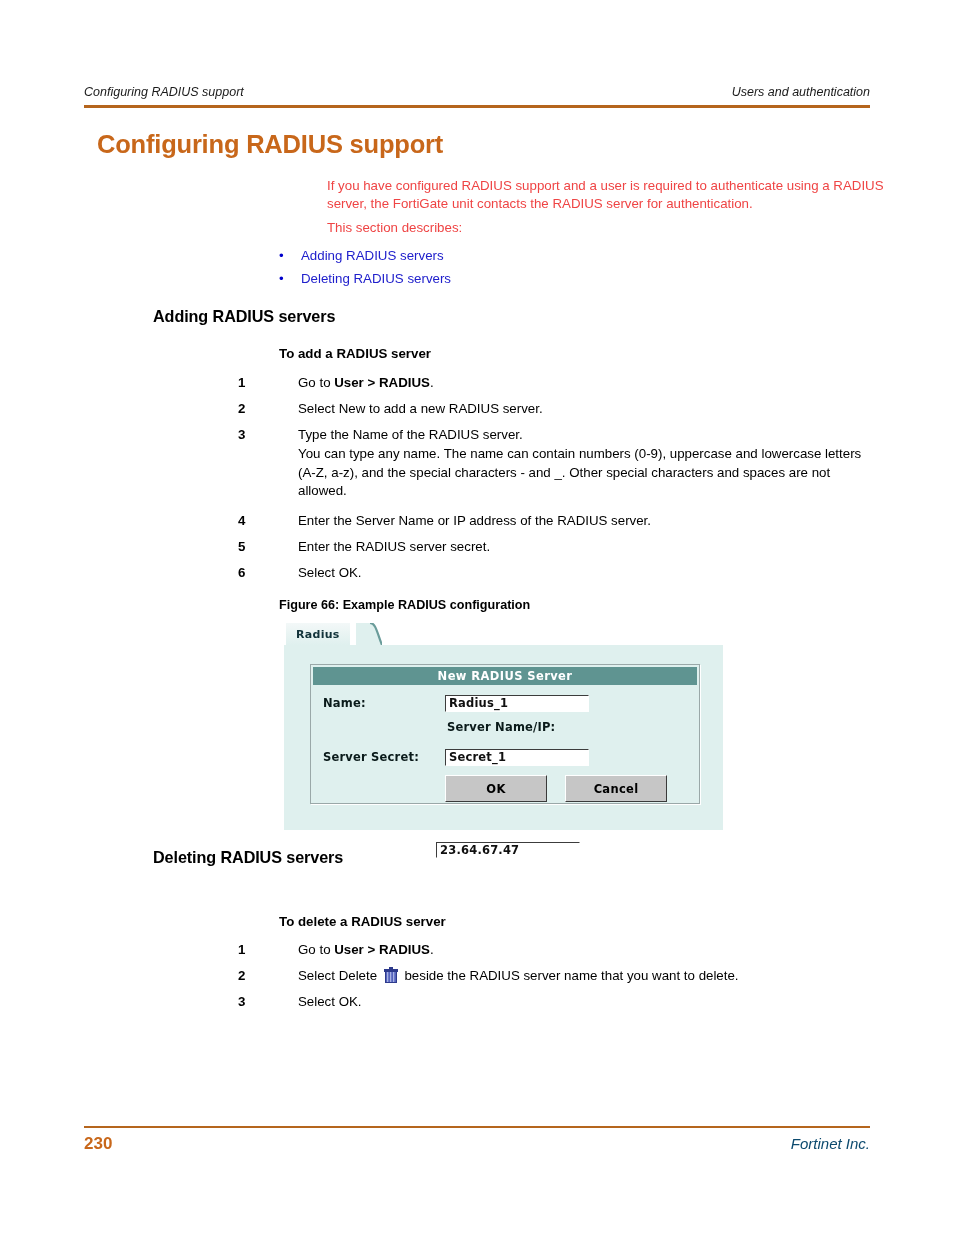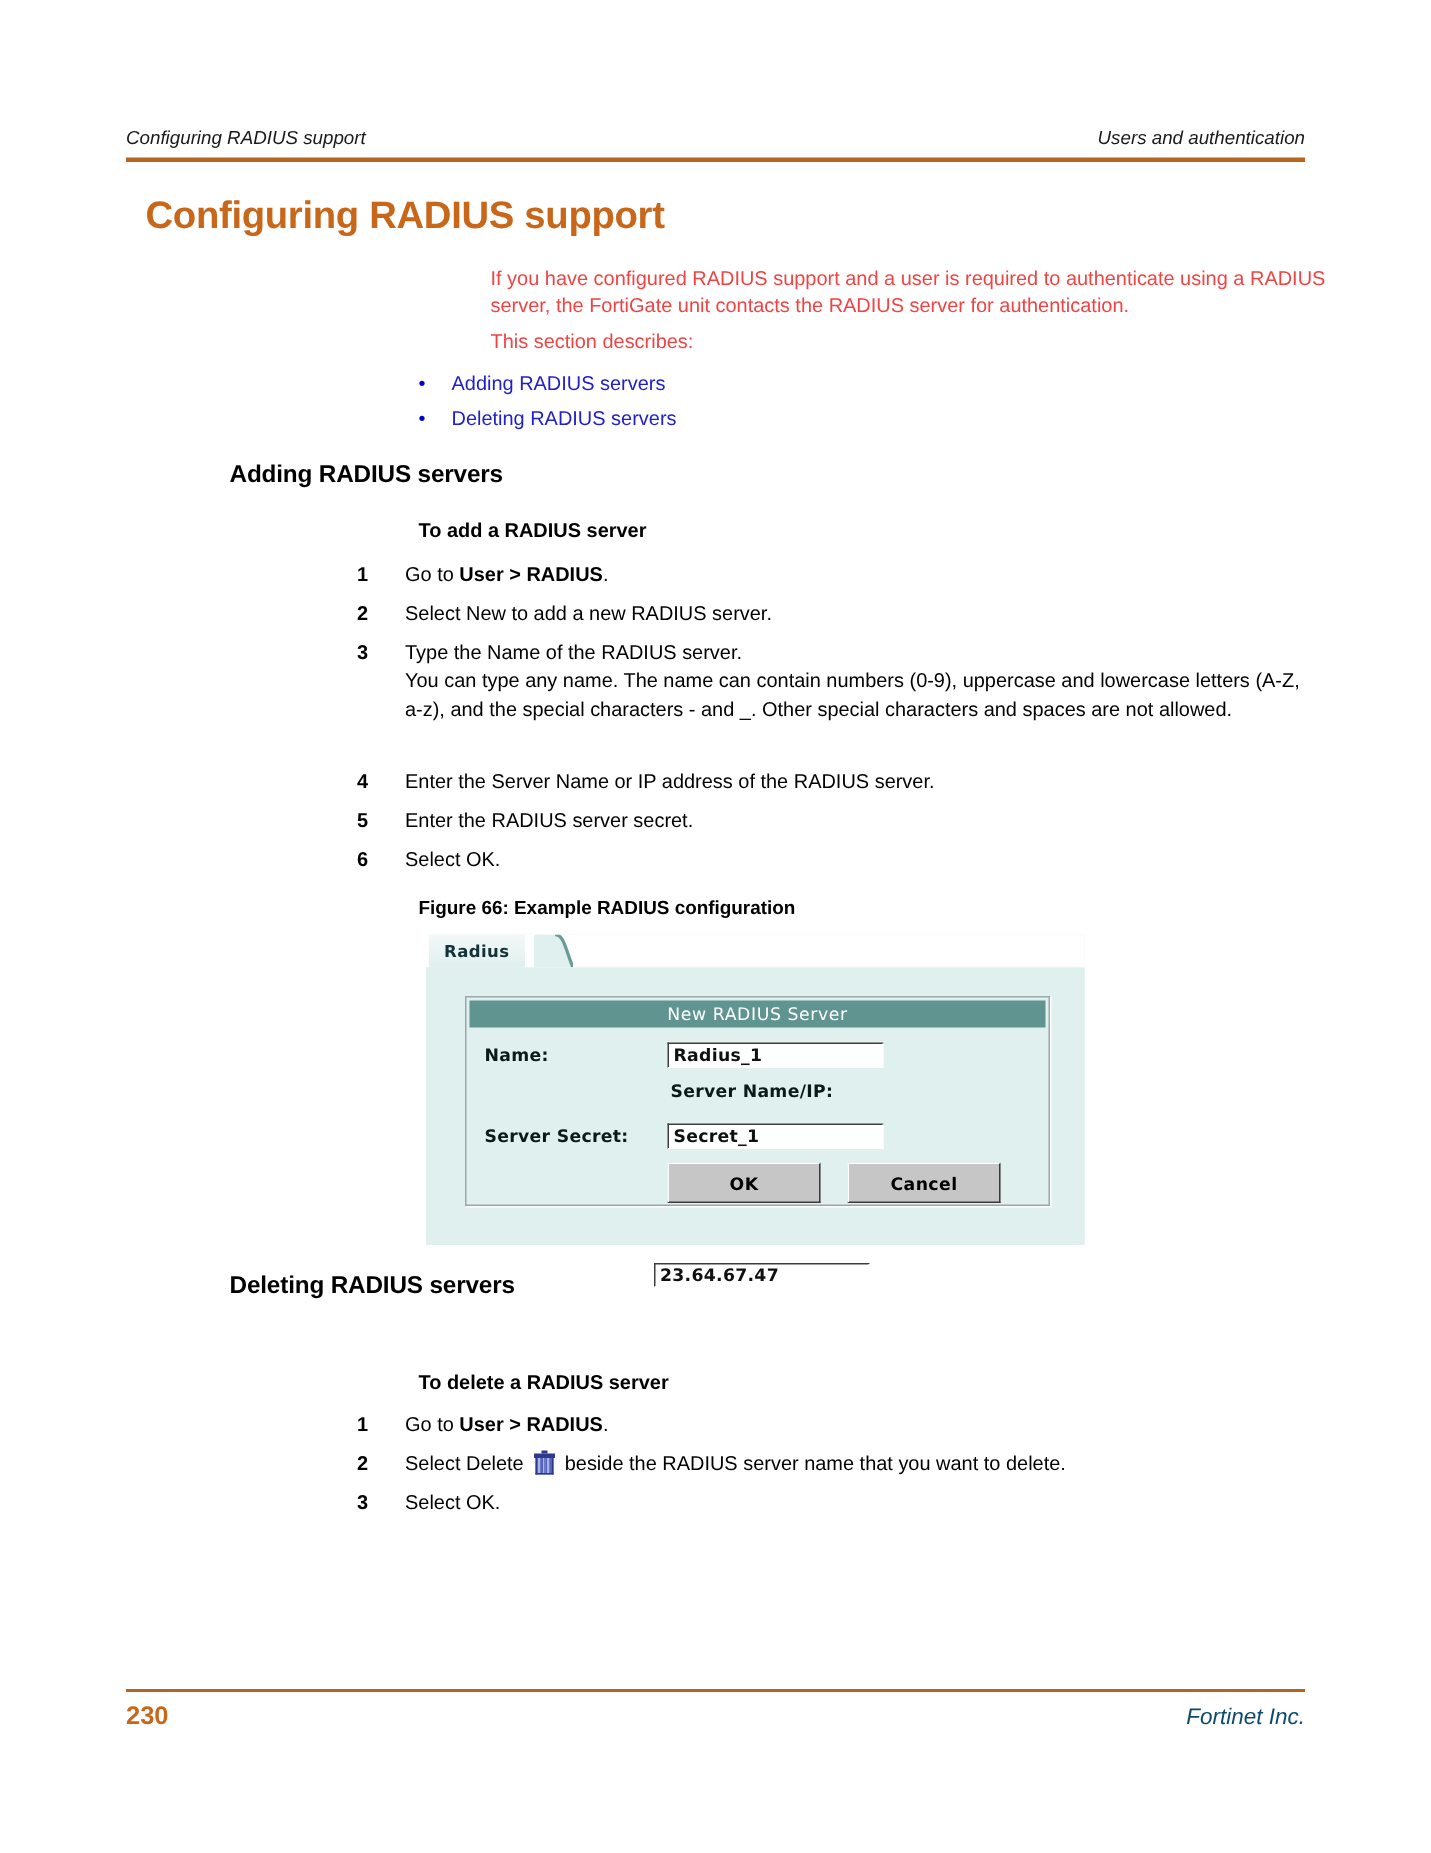--- a/index.html
+++ b/index.html
@@ -111,21 +111,21 @@
   }
   .step .num {
     position: absolute;
     left: 0;
     top: 0;
     width: 28px;
     text-align: left;
     font-weight: bold;
   }
   .step .txt {
-    margin-left: 32px;
+    margin-left: 60px;
     display: block;
   }
   .step b { font-weight: bold; }
 
   .fig-caption {
     position: absolute;
     left: 279px;
     font-size: 12.6px;
     font-weight: bold;
   }
@@ -233,21 +233,21 @@
   }
   .panel-title {
     position: absolute;
     left: 2px;
     top: 2px;
     width: 384px;
     height: 18px;
     background: #5f9491;
     color: #ffffff;
     font-size: 11.5px;
-    font-weight: normal;
+    font-weight: bold;
     display: flex;
     align-items: center;
     justify-content: center;
     letter-spacing: 0.4px;
   }
 
   .field-row {
     position: absolute;
     left: 12px;
     height: 20px;

